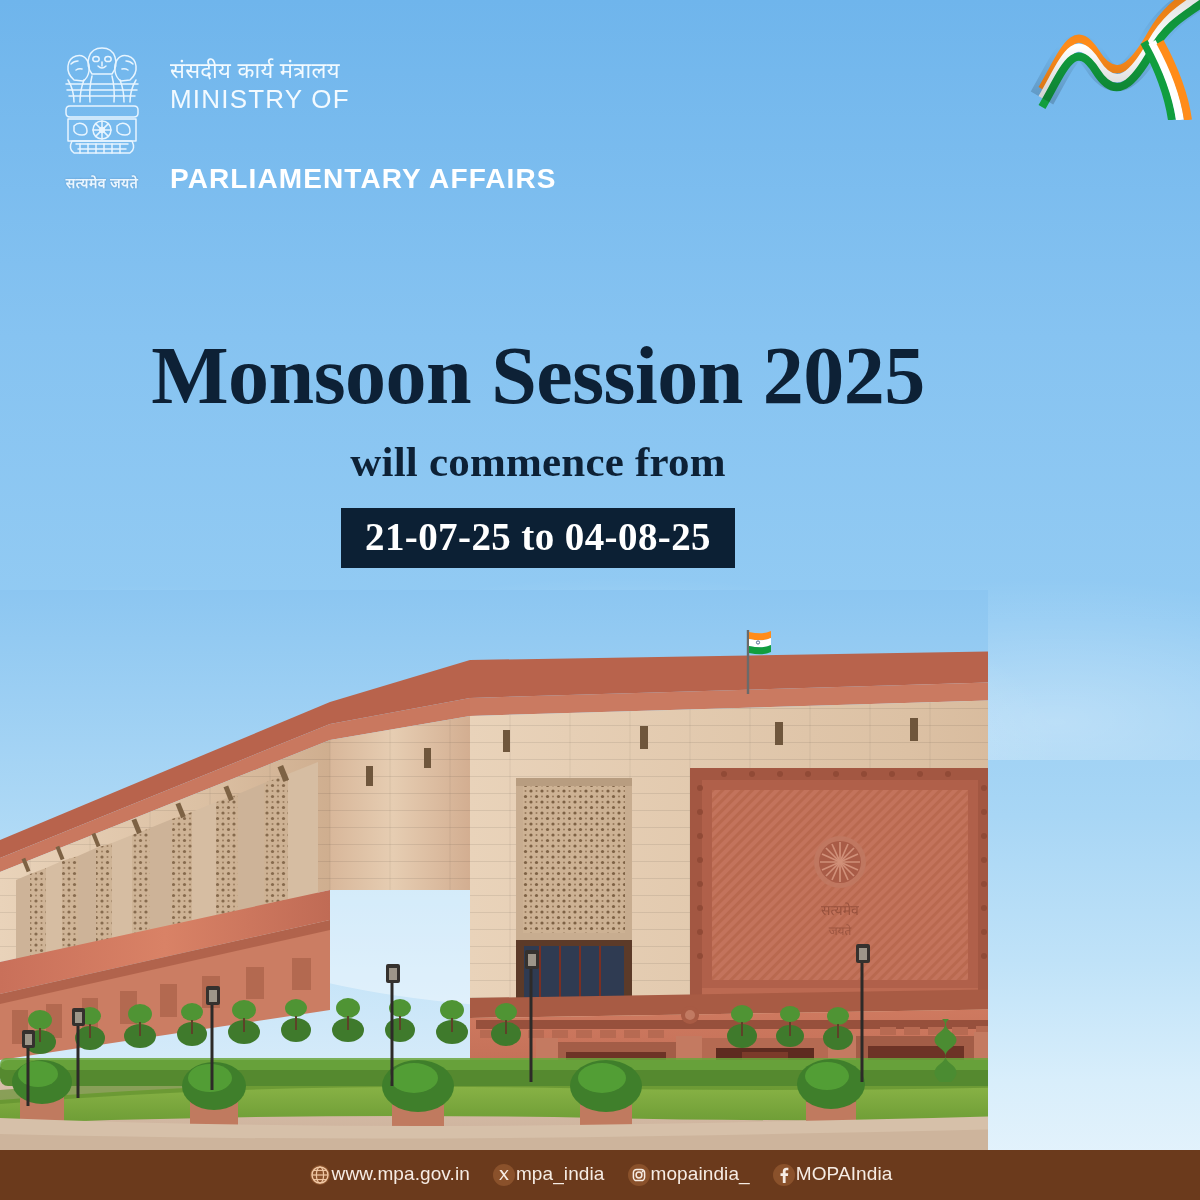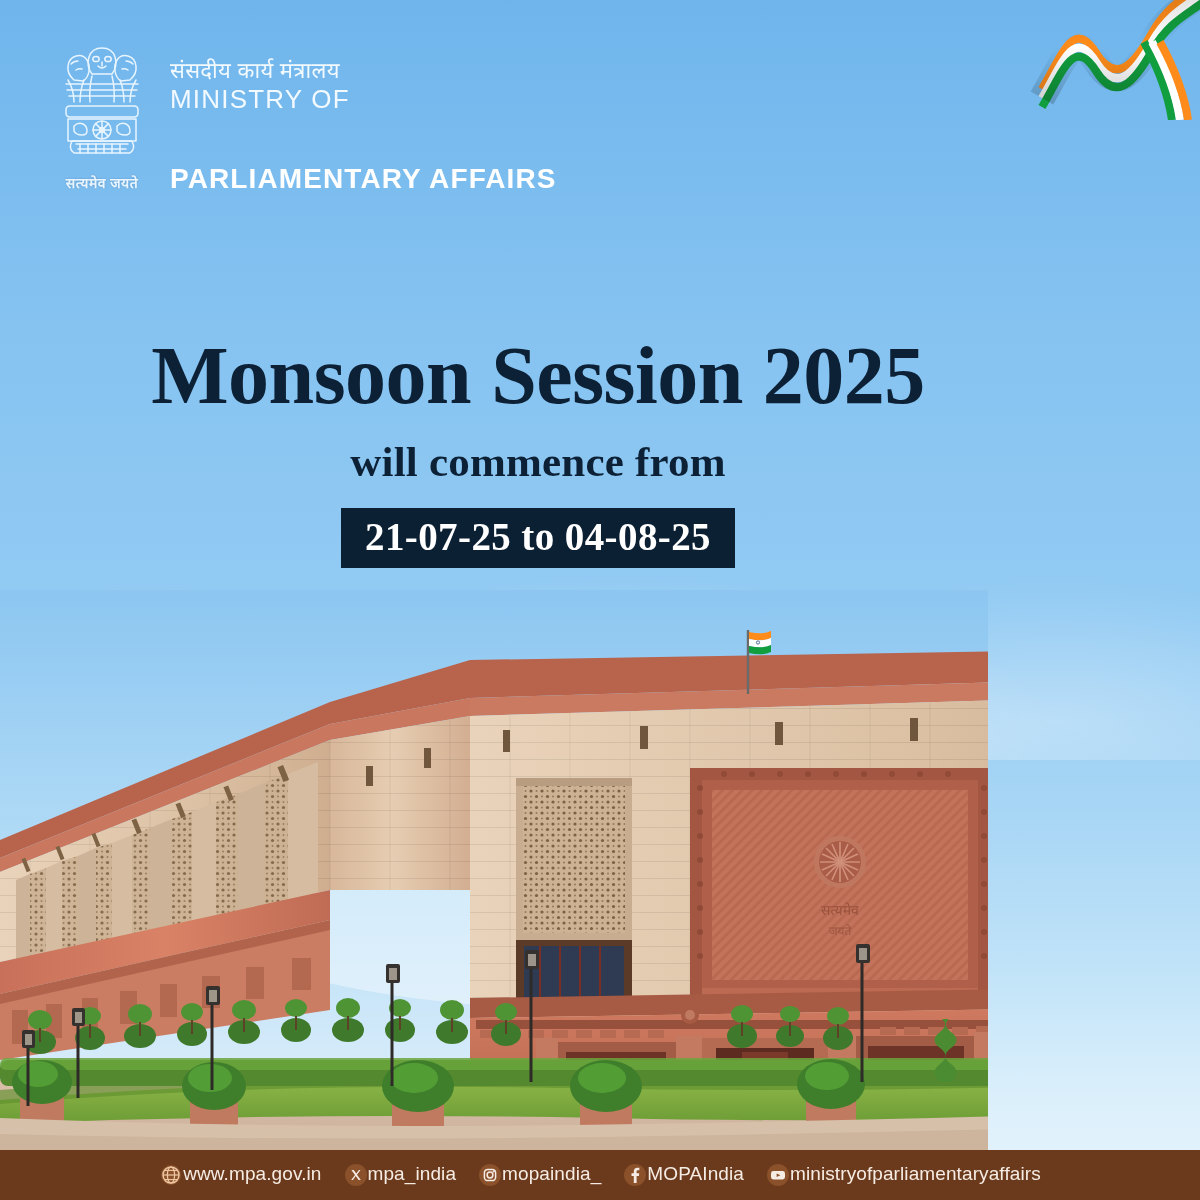--- a/index.html
+++ b/index.html
@@ -618,24 +618,16 @@
     </div>
 
     <div class="f-item">
       <svg class="f-icon" viewBox="0 0 24 24">
         <circle cx="12" cy="12" r="11" fill="#8a512b"></circle>
         <path d="M13.6 20v-7h2.3l.35-2.7H13.6V8.55c0-.78.22-1.31 1.34-1.31h1.42V4.82c-.25-.03-1.1-.1-2.08-.1-2.06 0-3.47 1.26-3.47 3.57V10.3H8.5V13h2.31v7z" fill="#f6ece4"></path>
       </svg>
       <span class="f-label">MOPAIndia</span>
     </div>
 
-    <div class="f-item">
-      <svg class="f-icon" viewBox="0 0 24 24">
-        <circle cx="12" cy="12" r="11" fill="#8a512b"></circle>
-        <rect x="5" y="8" width="14" height="8.4" rx="2.4" fill="#f6ece4"></rect>
-        <path d="M10.6 10.4 L14.4 12.2 L10.6 14 Z" fill="#8a512b"></path>
-      </svg>
-      <span class="f-label">ministryofparliamentaryaffairs</span>
-    </div>
 
   </div>
 
 </div>
 
 </body></html>

